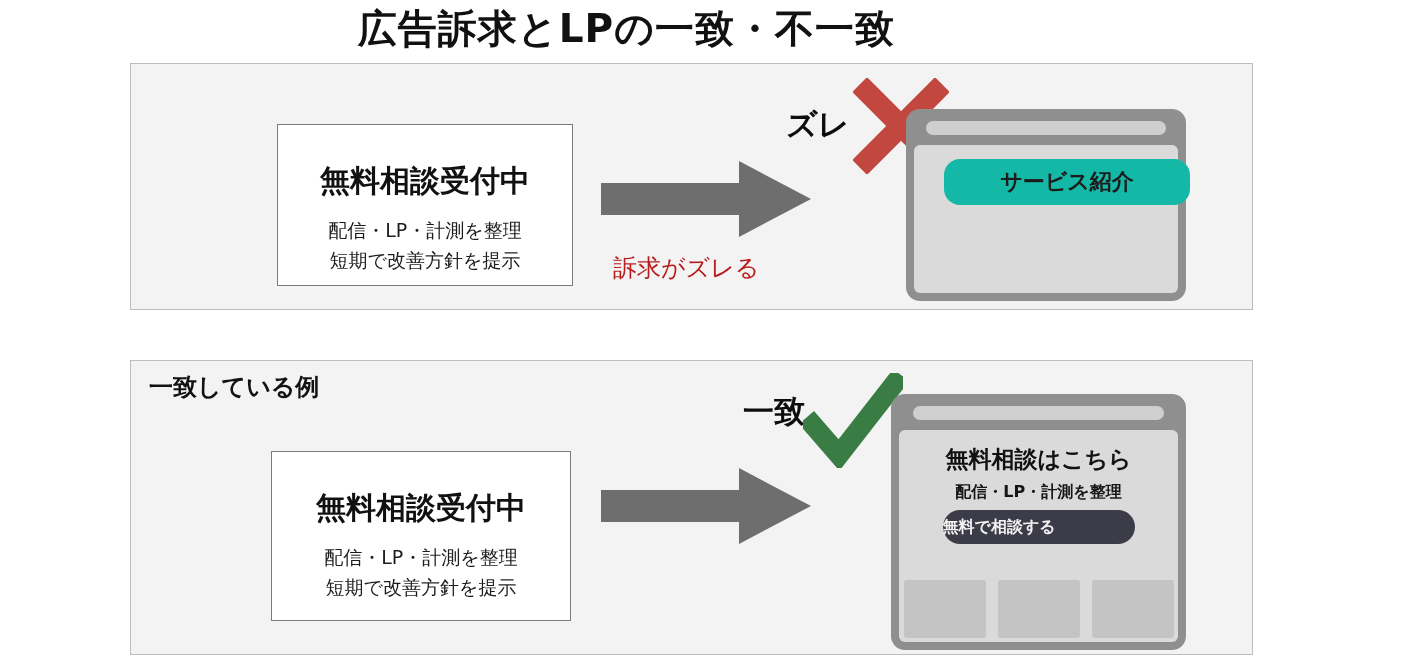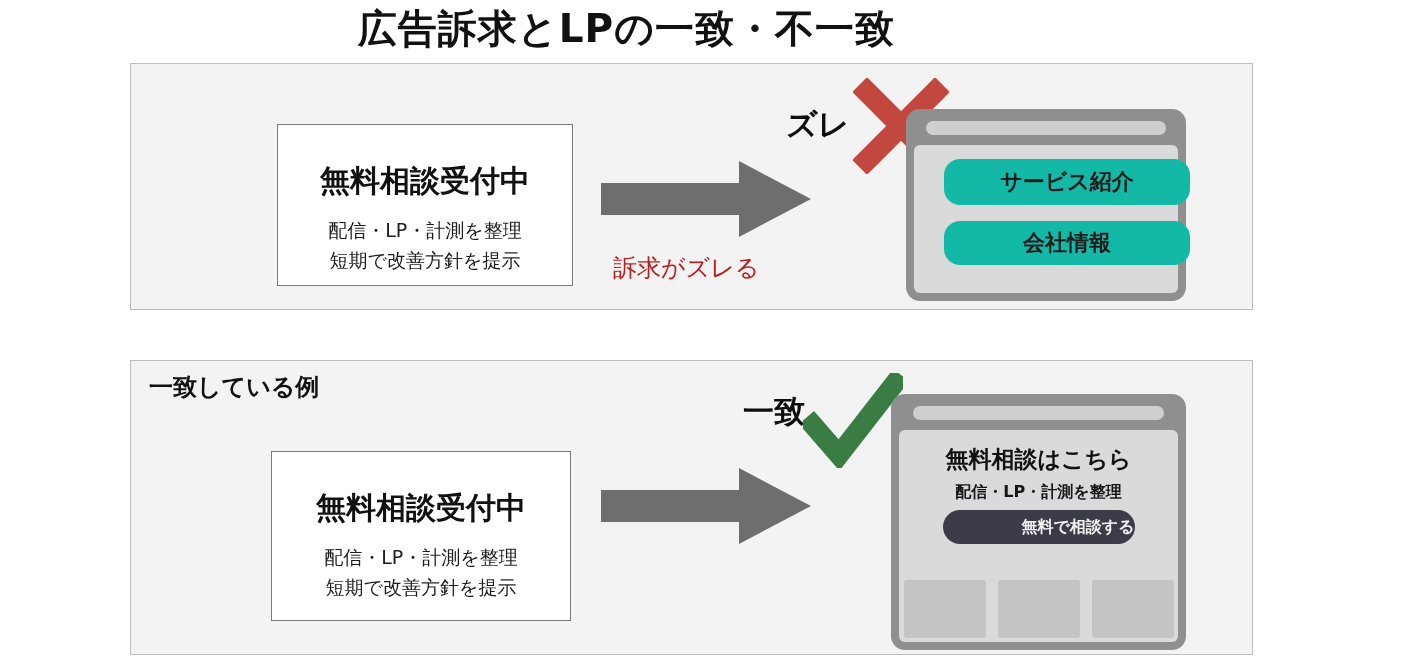--- a/index.html
+++ b/index.html
@@ -153,21 +153,21 @@
     position: absolute;
     top: 80px;
     left: 50%;
     transform: translateX(-50%);
     width: 192px;
     height: 34px;
     line-height: 34px;
     border-radius: 17px;
     background: #3c3c49;
     color: #f2f2f2;
-    text-align: right;
+    text-align: left;
     font-size: 16px;
     font-weight: 700;
   }
   .lp-tiles {
     position: absolute;
     top: 150px;
     left: 50%;
     transform: translateX(-50%);
     display: flex;
     gap: 12px;
@@ -206,21 +206,20 @@
       <svg width="96" height="96" viewBox="0 0 96 96" aria-hidden="true">
         <line x1="14" y1="14" x2="82" y2="82" stroke="#c2473f" stroke-width="21" stroke-linecap="square"></line>
         <line x1="82" y1="14" x2="14" y2="82" stroke="#c2473f" stroke-width="21" stroke-linecap="square"></line>
       </svg>
     </div>
 
     <div class="browser browser-1">
       <div class="url-bar"></div>
       <div class="browser-body">
         <div class="lp-item lp-item-1">サービス紹介</div>
-        <div class="lp-item lp-item-2">会社情報</div>
       </div>
     </div>
   </div>
 
   <div class="panel panel-2">
     <div class="panel-label">一致している例</div>
 
     <div class="ad-box ad-box-2">
       <div class="ad-headline">無料相談受付中</div>
       <div class="ad-line first">配信・LP・計測を整理</div>

